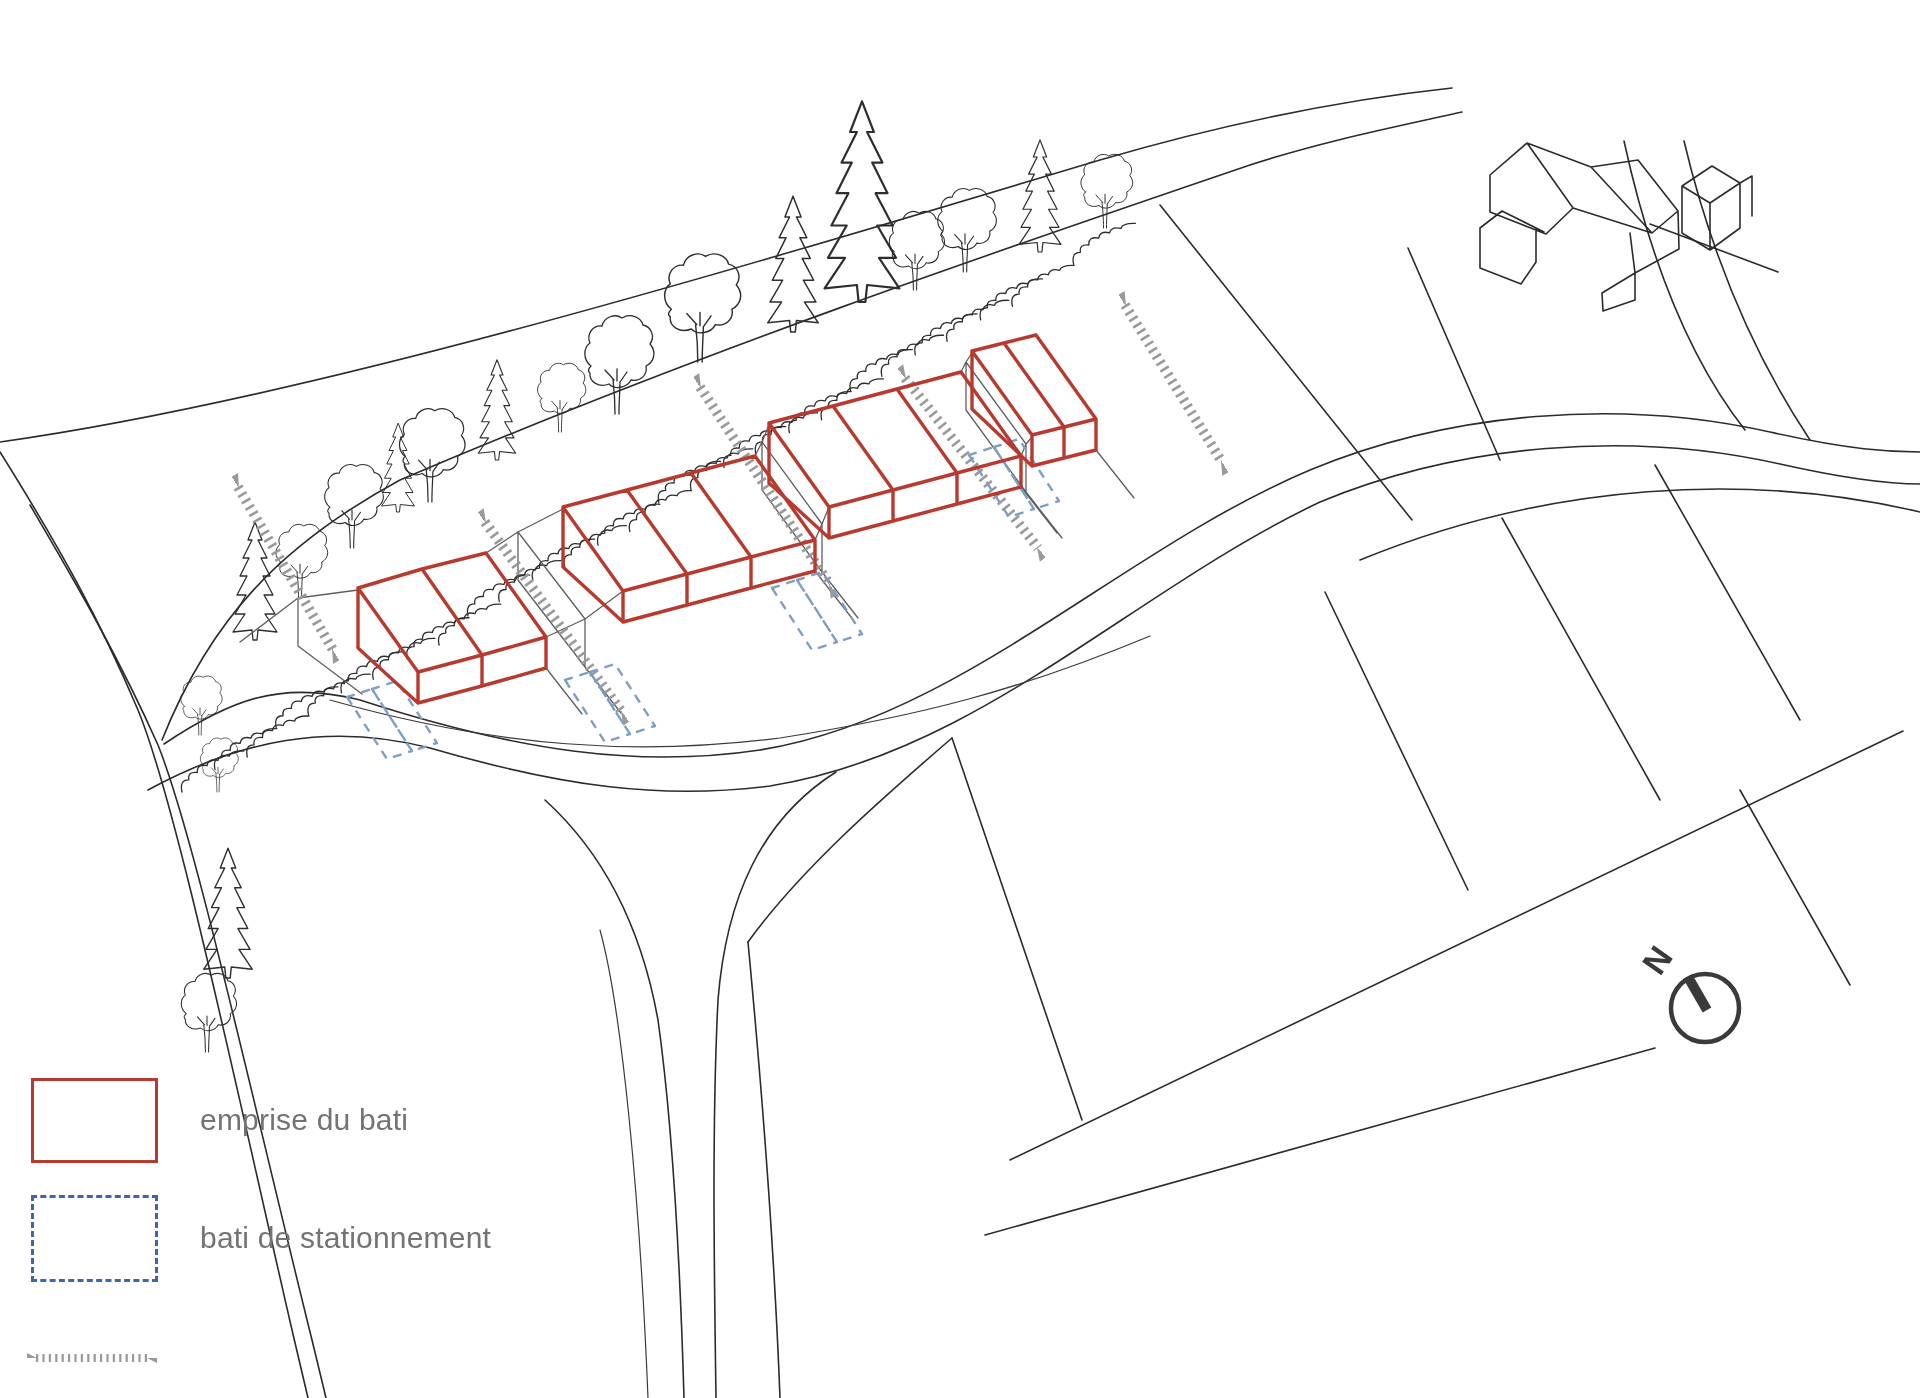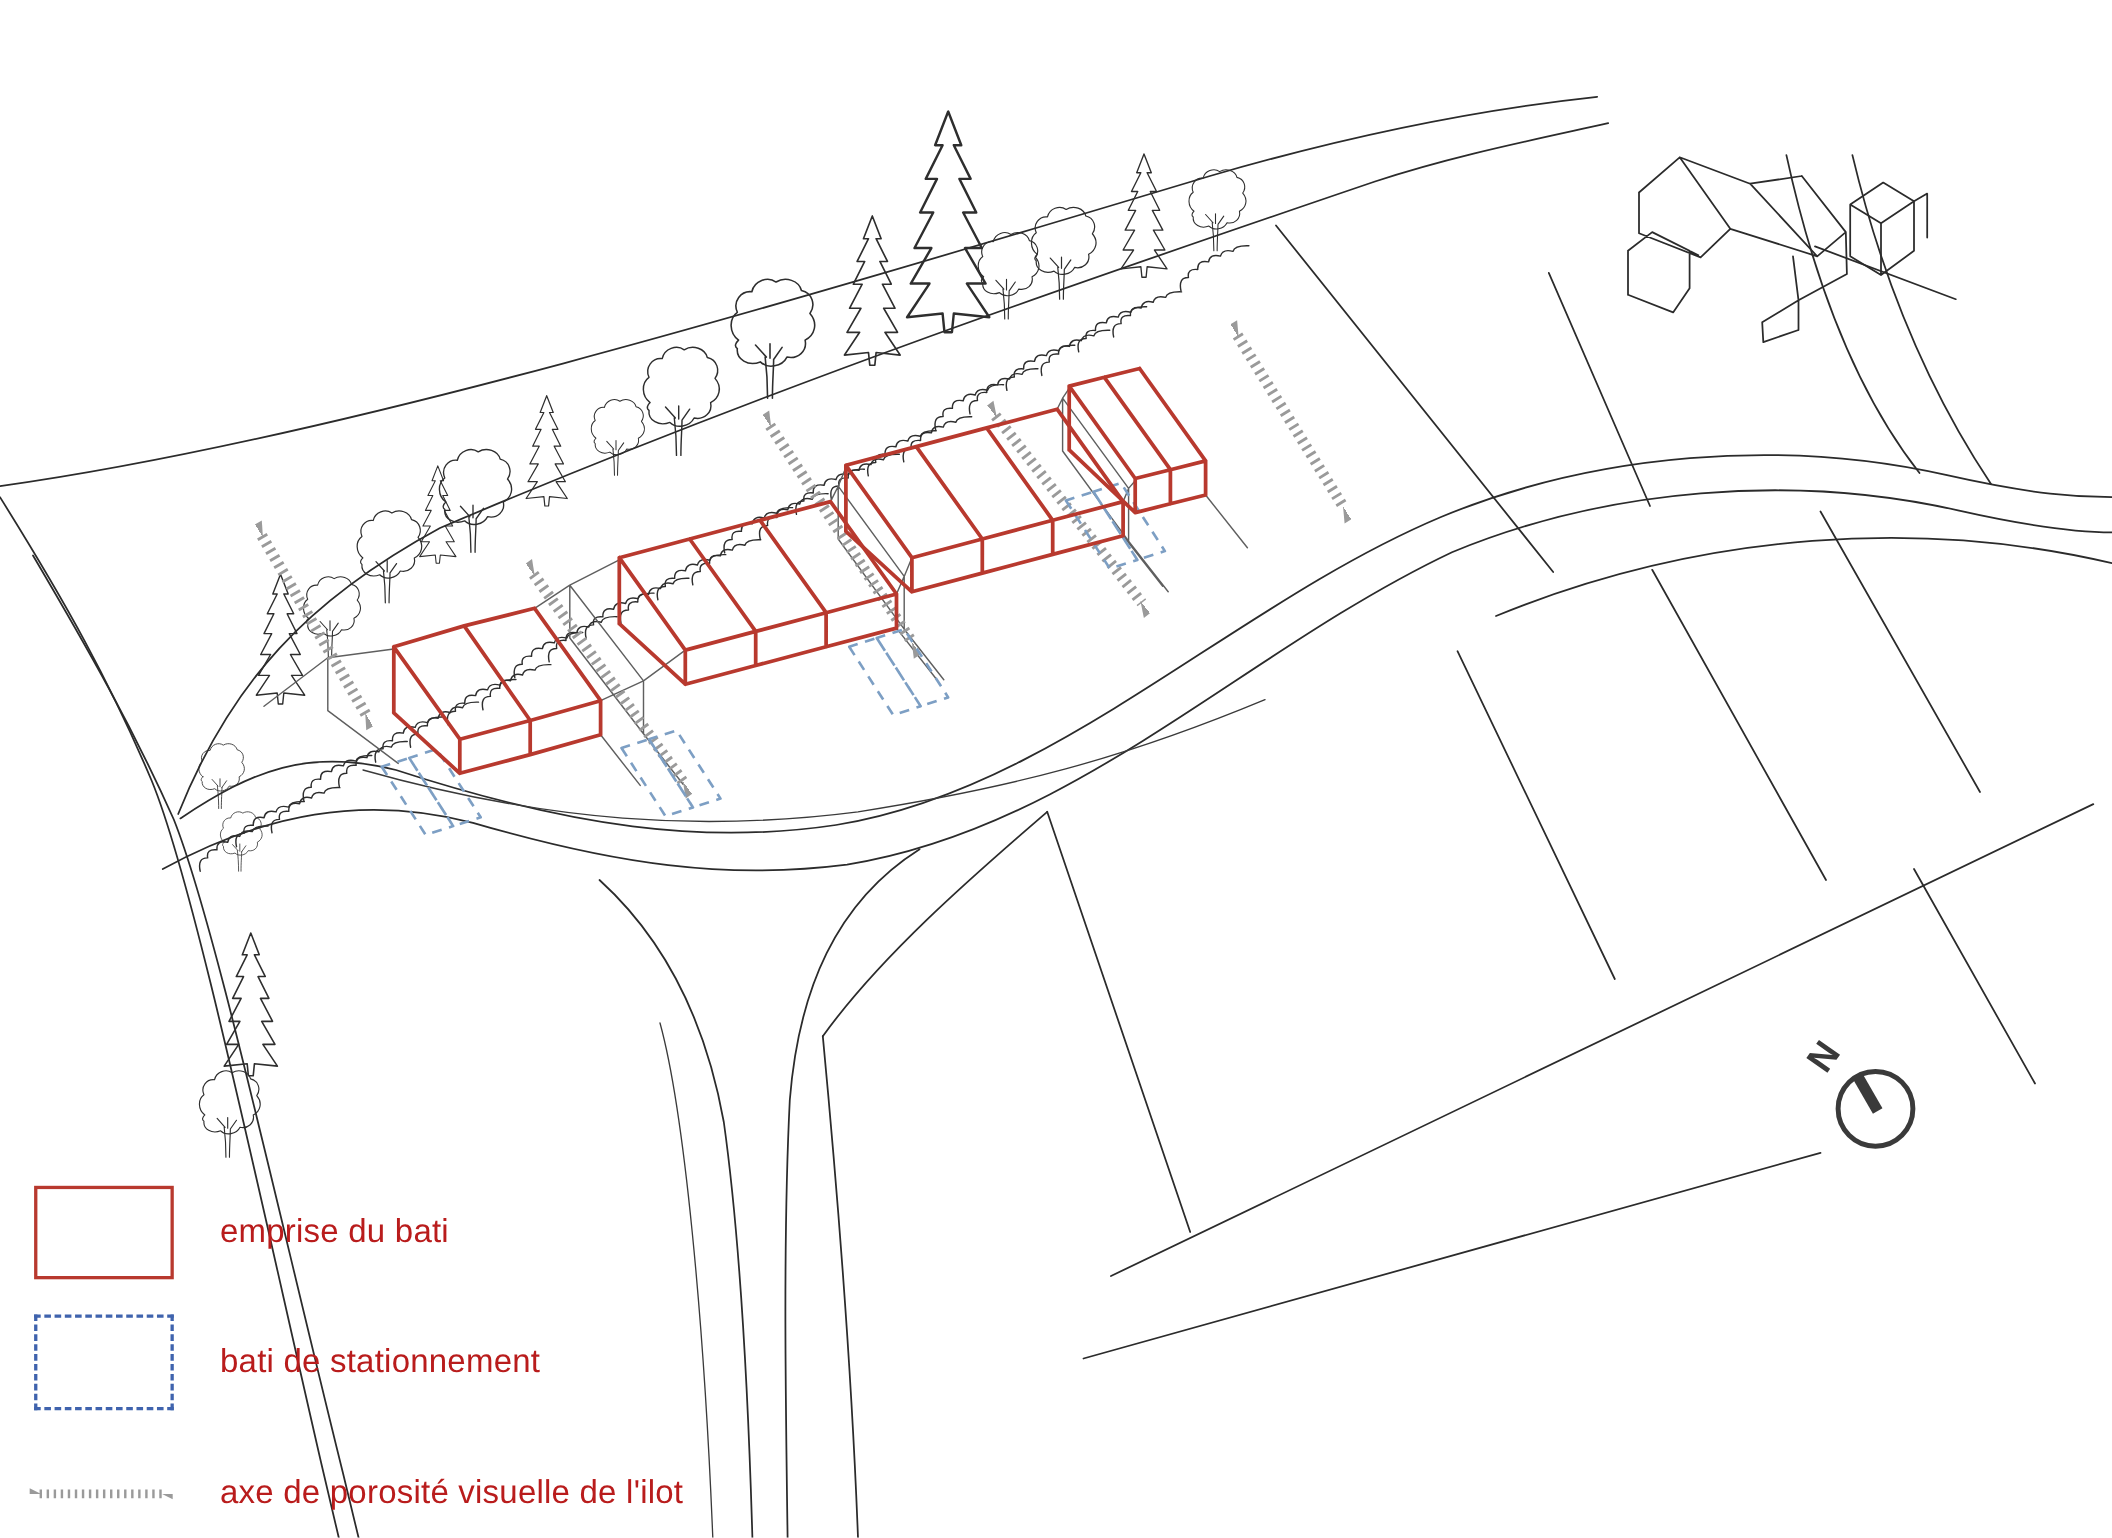--- a/index.html
+++ b/index.html
@@ -15,21 +15,21 @@
   .link {fill:none;stroke:#5f5f5f;stroke-width:1.3;stroke-linecap:round;}
   .park {fill:none;stroke:#7d9fc4;stroke-width:2.4;stroke-dasharray:9 7;stroke-linejoin:round;}
   .axis {fill:none;stroke:#9a9a9a;stroke-width:10;stroke-dasharray:2.6 4.8;}
   .axhead{fill:#9a9a9a;}
   .compass-ring{fill:none;stroke:#3a3a3a;stroke-width:4.5;}
   .compass-bar{stroke:#3a3a3a;stroke-width:10;stroke-linecap:butt;}
   .compass-n{font-family:"Liberation Sans",sans-serif;font-weight:bold;font-size:34px;fill:#3a3a3a;}
 
   
   .legend{position:absolute;left:0;top:0;width:100%;height:100%;pointer-events:none;}
-  .legend-label{position:absolute;left:200px;font-size:30px;color:#b91c1c;letter-spacing:0.2px;}
+  .legend-label{position:absolute;left:200px;font-size:30px;color:#737373;letter-spacing:0.2px;}
   .sw-red{position:absolute;left:31px;top:1078px;width:121px;height:79px;border:3px solid #b8392e;background:#fff;}
   .sw-blue{position:absolute;left:31px;top:1195px;width:121px;height:81px;border:3px dashed #3f63ad;background:#fff;}
   .sw-axis{position:absolute;left:22px;top:1344px;width:140px;height:28px;}
 </style>
 </head>
 <body>
 
 <div class="canvas">
 
   <svg class="plan-svg" width="1920" height="1398" viewBox="0 0 1920 1398">
@@ -224,16 +224,15 @@
     <div class="legend-label" style="top:1221px;">bati de stationnement</div>
 
     <svg class="sw-axis" viewBox="0 0 140 28">
       <defs>
         <marker id="ahl" markerUnits="userSpaceOnUse" markerWidth="16" markerHeight="16" refX="1" refY="0" orient="auto-start-reverse">
           <path d="M10,-5 L0,0 L10,5 Z" fill="#9a9a9a"></path>
         </marker>
       </defs>
       <line x1="14" y1="14" x2="126" y2="14" stroke="#9a9a9a" stroke-width="8" stroke-dasharray="2.2 4.2" marker-start="url(#ahl)" marker-end="url(#ahl)"></line>
     </svg>
-    <div class="legend-label" style="top:1340px;">axe de porosité visuelle de l'ilot</div>
   </div>
 
 </div>
 
 </body></html>

